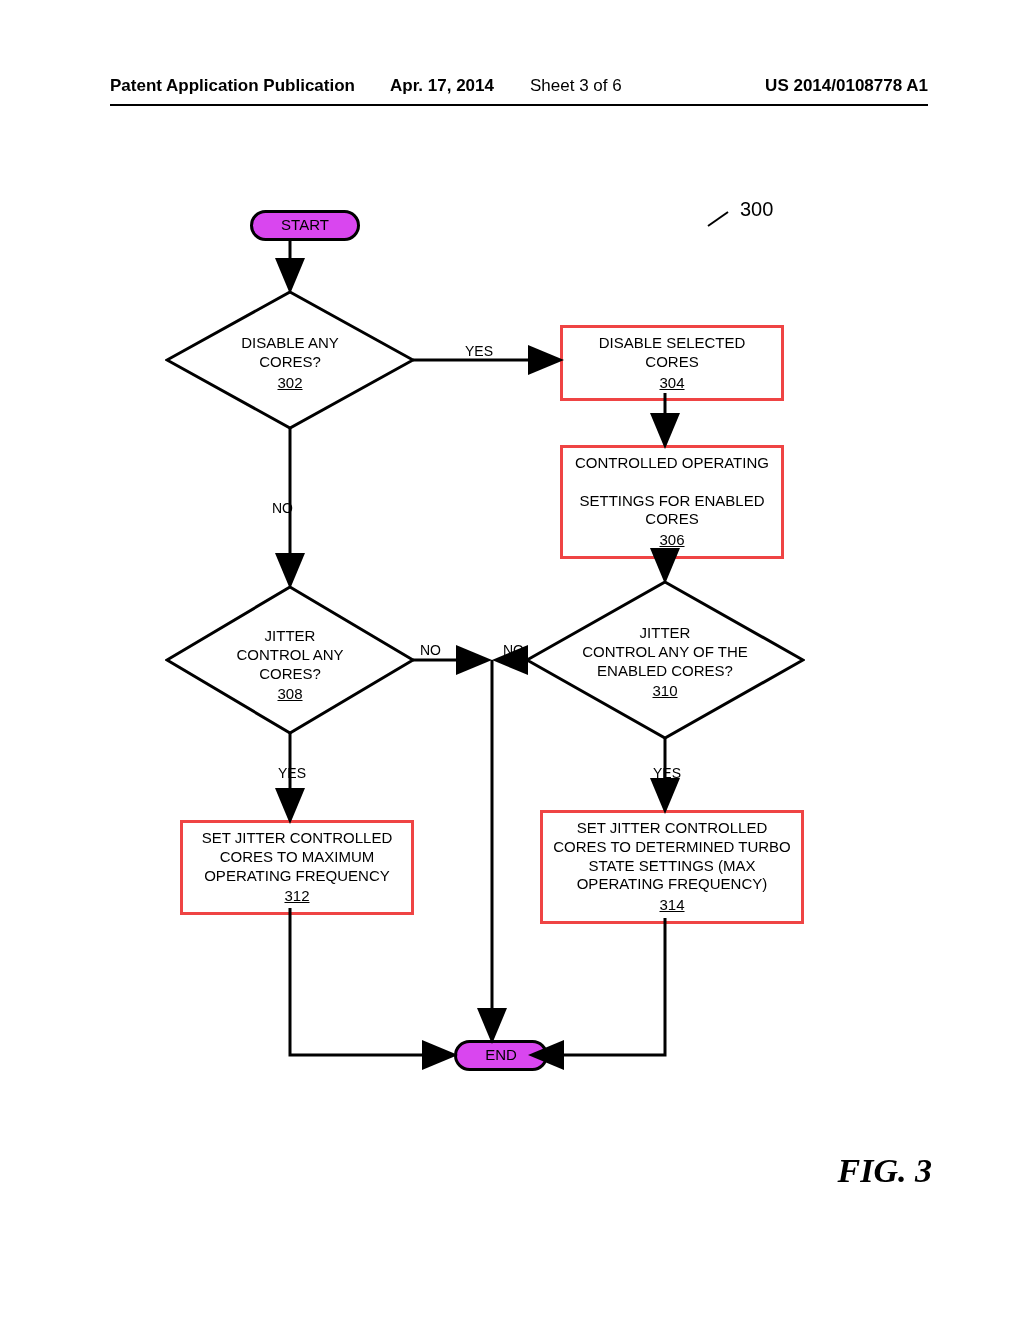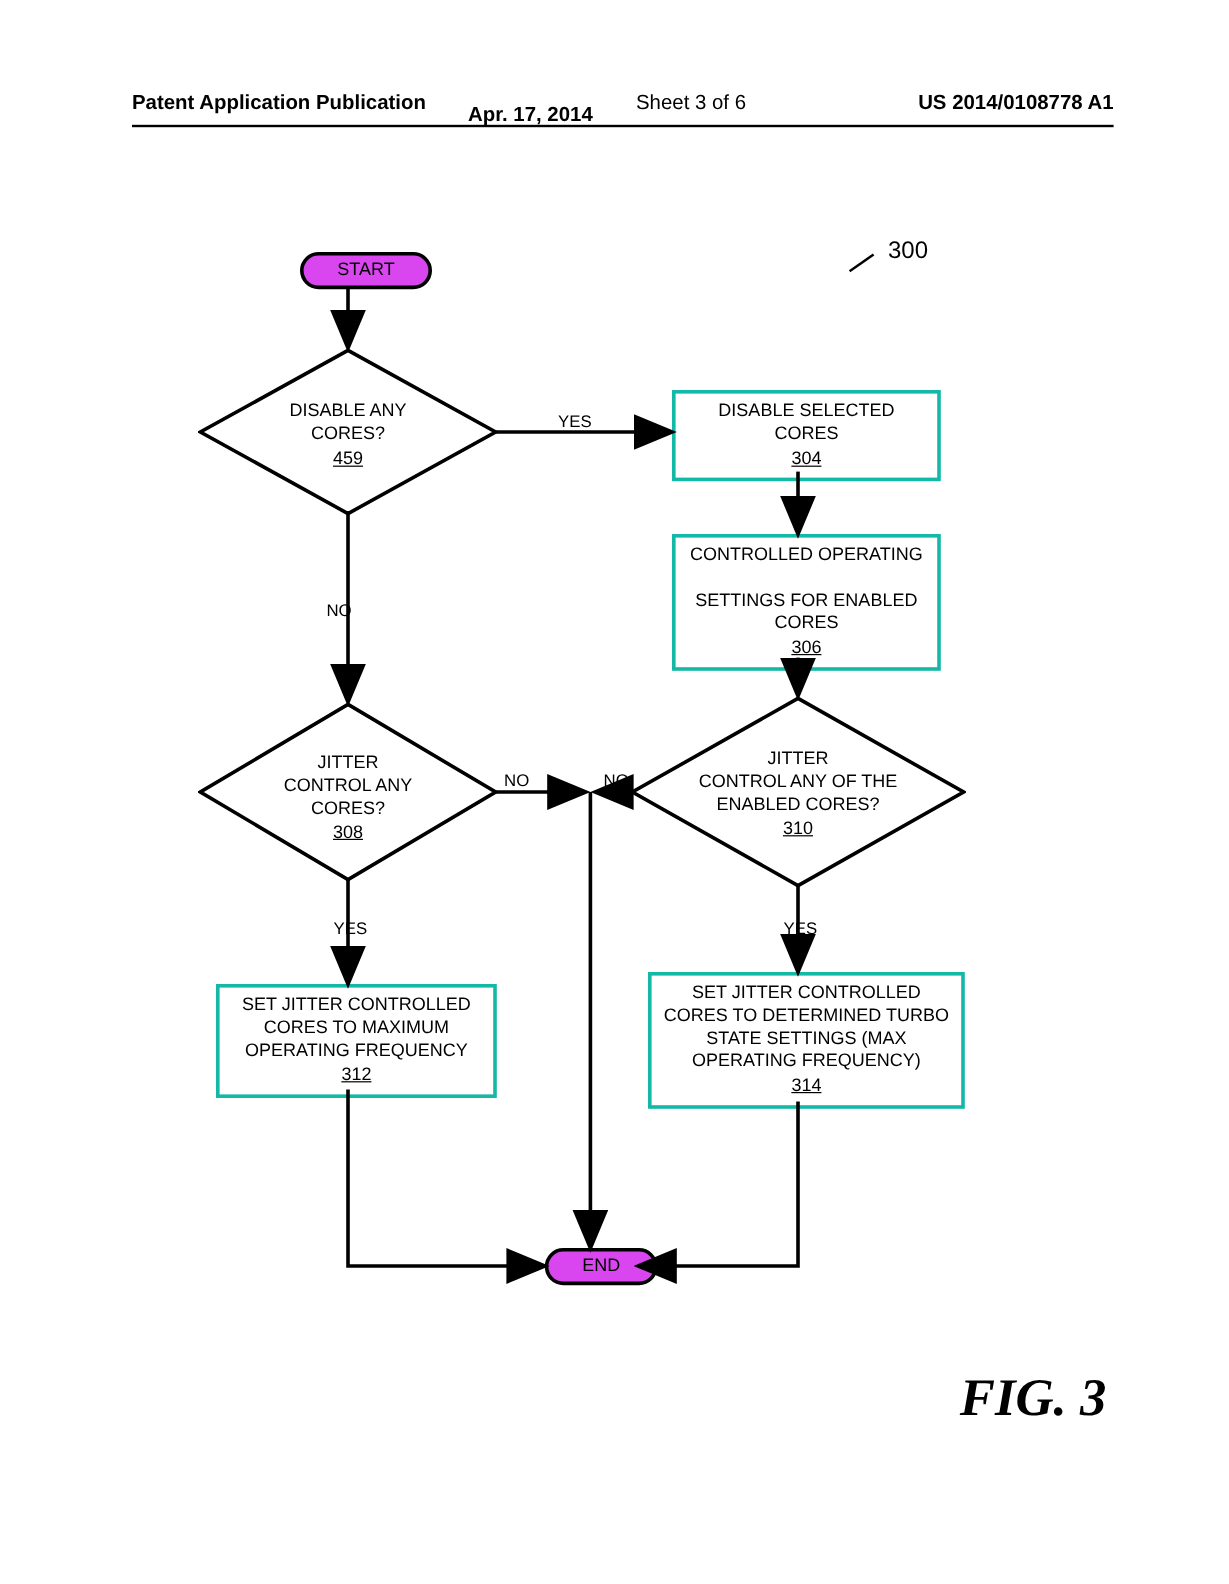--- a/index.html
+++ b/index.html
@@ -20,52 +20,52 @@
     position: absolute;
     top: 76px;
     left: 110px;
     width: 818px;
     height: 28px;
     border-bottom: 2px solid #000;
     font-size: 17px;
     font-weight: bold;
   }
   .header .pub { position: absolute; left: 0; top: 0; }
-  .header .date { position: absolute; left: 280px; top: 10px; }
+  .header .date { position: absolute; left: 280px; top: 0; }
   .header .sheet { position: absolute; left: 420px; top: 0; font-weight: normal; }
   .header .pubno { position: absolute; right: 0; top: 0; }
 
   .figlbl {
     position: absolute;
-    right: 146px;
+    right: 136px;
     bottom: 130px;
     font-family: "Times New Roman", serif;
     font-style: italic;
     font-weight: bold;
-    font-size: 44px;
+    font-size: 34px;
   }
 
   .chart {
     position: absolute;
     left: 120px;
     top: 180px;
     width: 770px;
     height: 980px;
   }
 
   
   .box {
     position: absolute;
     text-align: center;
     font-size: 15px;
     line-height: 1.25;
     font-weight: normal;
   }
   .proc {
-    border: 3px solid #14b8a6;
+    border: 3px solid #ef4444;
     background: #fff;
     padding: 6px 4px;
   }
   .term {       
     border: 3px solid #000;
     border-radius: 18px;
     background: #d946ef;
     padding: 3px 18px;
   }
   .refnum {
@@ -137,21 +137,21 @@
       <span>START</span>
     </div>
 
     <div class="dec-wrap" style="left:45px; top:110px; width:250px; height:140px;">
       <svg width="250" height="140" viewBox="0 0 250 140">
         <polygon points="125,2 248,70 125,138 2,70" fill="#fff" stroke="#000" stroke-width="3"></polygon>
       </svg>
       <div class="dec-txt" style="left:0; top:44px; width:250px;">
         <span>DISABLE ANY</span><br>
         <span>CORES?</span><br>
-        <span class="refnum">459</span>
+        <span class="refnum">302</span>
       </div>
     </div>
 
     <div class="box proc" style="left:440px; top:145px; width:210px;">
       <span>DISABLE SELECTED</span><br>
       <span>CORES</span>
       <span class="refnum">304</span>
     </div>
 
     <div class="box proc" style="left:440px; top:265px; width:210px;">

